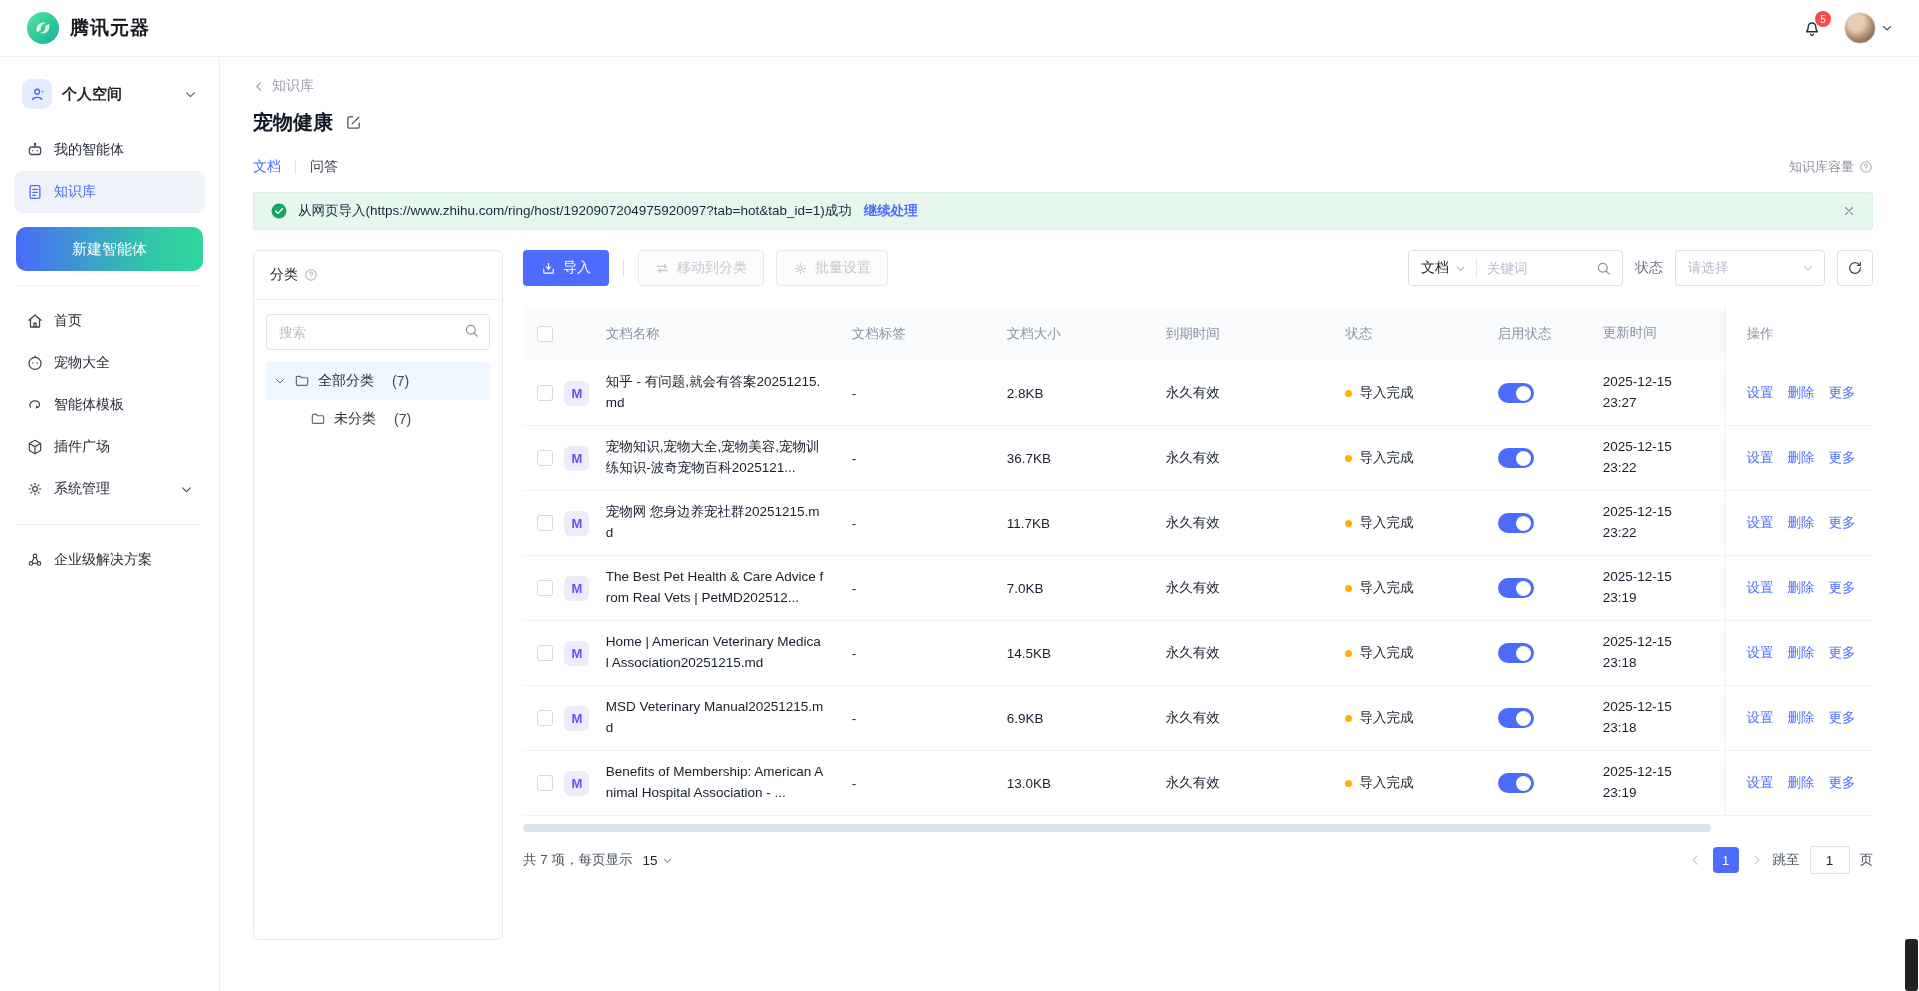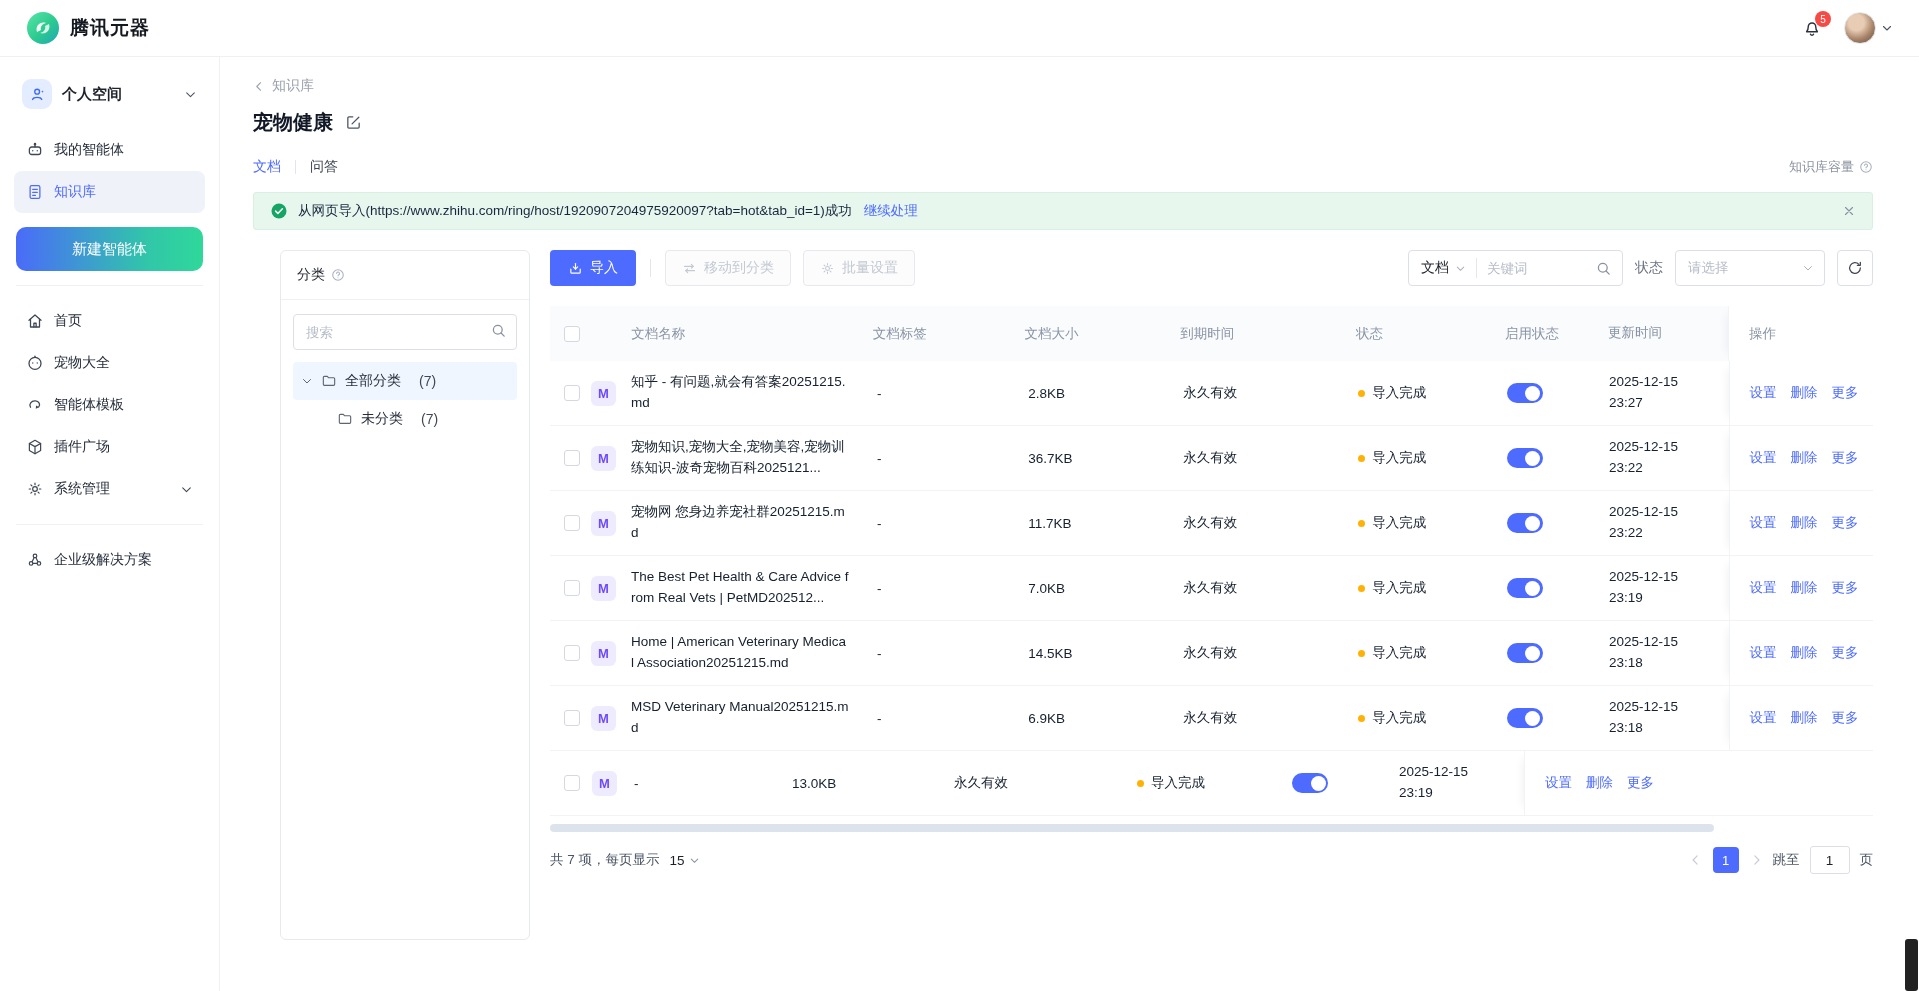--- a/index.html
+++ b/index.html
@@ -42,24 +42,24 @@
   .edit-icon { color:#4b5563; cursor:pointer; }
   .tabs-row { display:flex; align-items:center; margin-top:22px; }
   .tab { font-size:14px; cursor:pointer; }
   .tab.active { color:#4d6bfe; }
   .tab.inactive { color:#3f4753; }
   .tab-sep { width:1px; height:14px; background:#e2e5ea; margin:0 14px; }
   .capacity { margin-left:auto; display:flex; align-items:center; gap:5px; color:#8a919f; font-size:13px; cursor:pointer; }
 
   .banner { margin-top:16px; height:38px; background:#e8f7ee; border:1px solid #d7f0e2; border-radius:3px;
     display:flex; align-items:center; padding:0 16px; gap:10px; font-size:13.5px; color:#18273d; }
-  .banner-link { color:#4d6bfe; cursor:pointer; margin-left:2px; }
+  .banner-link { color:#4d6bfe; cursor:pointer; margin-left:2px;font-weight:bold; }
   .banner-close { margin-left:auto; color:#8a919f; cursor:pointer; }
 
-  .content-row { display:flex; gap:20px; margin-top:20px; align-items:flex-start;margin-left:27px; }
+  .content-row { display:flex; gap:20px; margin-top:20px; align-items:flex-start; }
 
   
   .cat-card { width:250px; min-width:250px; border:1px solid #e7e9ef; border-radius:6px; height:690px; background:#fff; }
   .cat-head { display:flex; align-items:center; gap:6px; padding:15px 16px; border-bottom:1px solid #eef0f4; font-size:14px; color:#1f2329; }
   .q-icon { color:#aab1bd; }
   .cat-body { padding:14px 12px; }
   .cat-search { position:relative; margin-bottom:12px; }
   .cat-search input { width:100%; height:36px; border:1px solid #dcdfe6; border-radius:4px; padding:0 34px 0 12px; font-size:13.5px; color:#1d2129; font-family:inherit; outline:none; }
   .cat-search input::placeholder { color:#b6bcc8; }
   .cat-search .search-ic { position:absolute; right:10px; top:8px; color:#8a919f; }
@@ -659,20 +659,23 @@
               </div>
             </div>
 
             <div class="tr">
               <div class="c-check">
                 <div class="checkbox"></div>
               </div>
               <div class="c-icon">
                 <div class="md-badge">M</div>
               </div>
+              <div class="c-name">
+                <div class="nm">Benefits of Membership: American Animal Hospital Association - ...</div>
+              </div>
               <div class="c-tag">-</div>
               <div class="c-size">13.0KB</div>
               <div class="c-exp">永久有效</div>
               <div class="c-status">
                 <span class="dot"></span>
                 <span>导入完成</span>
               </div>
               <div class="c-toggle">
                 <div class="toggle"></div>
               </div>

